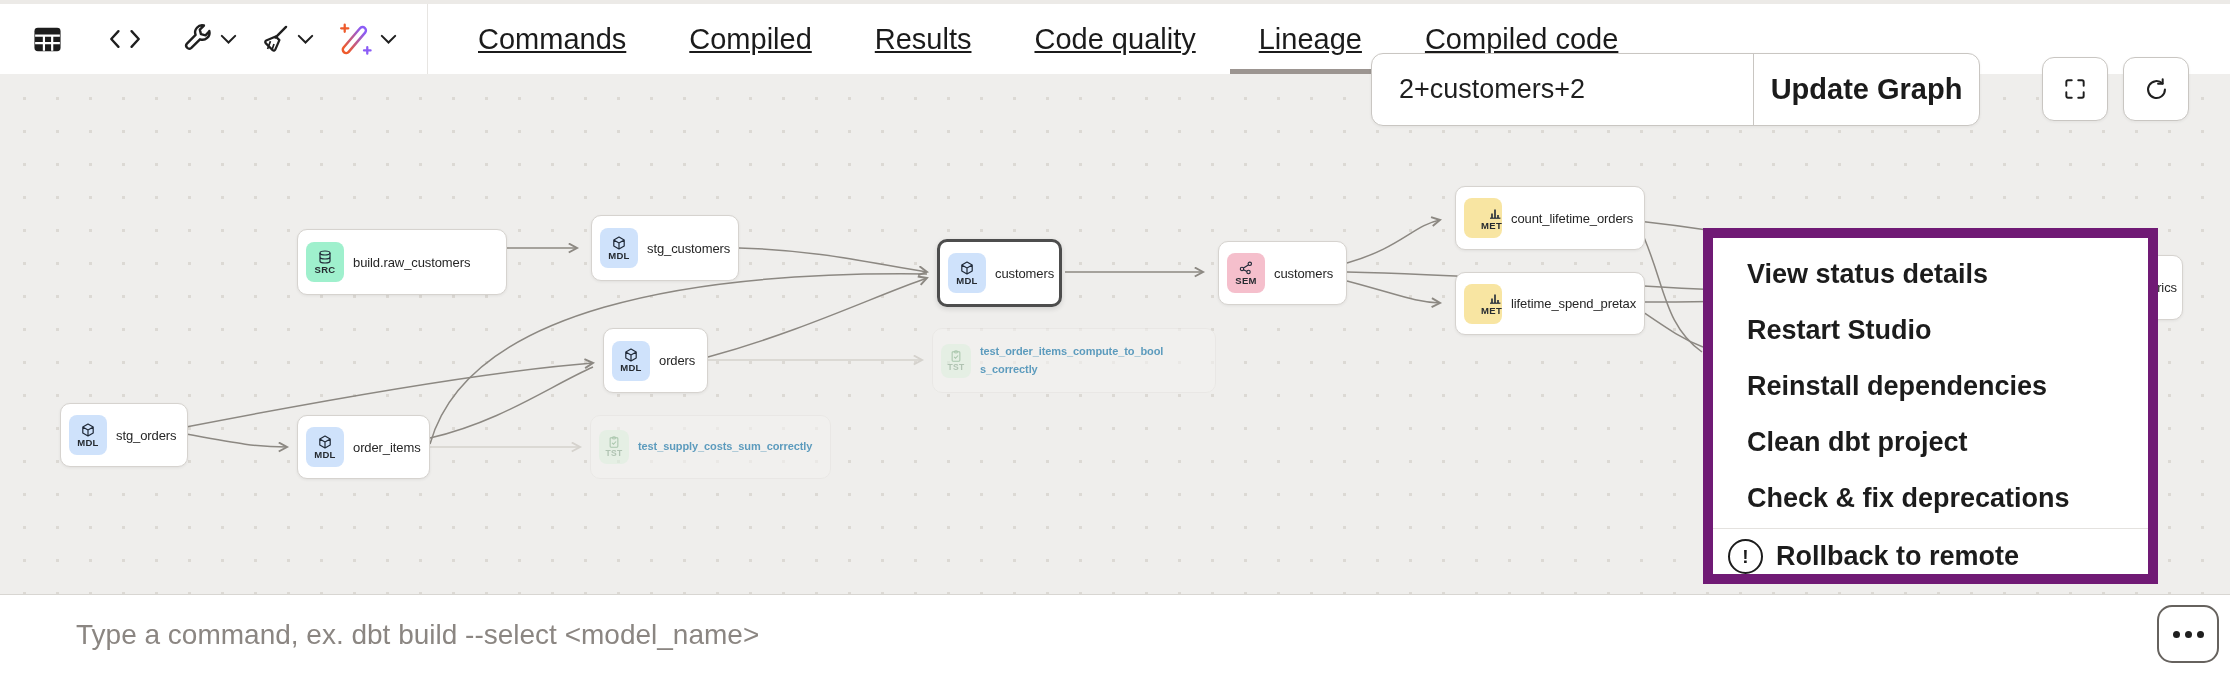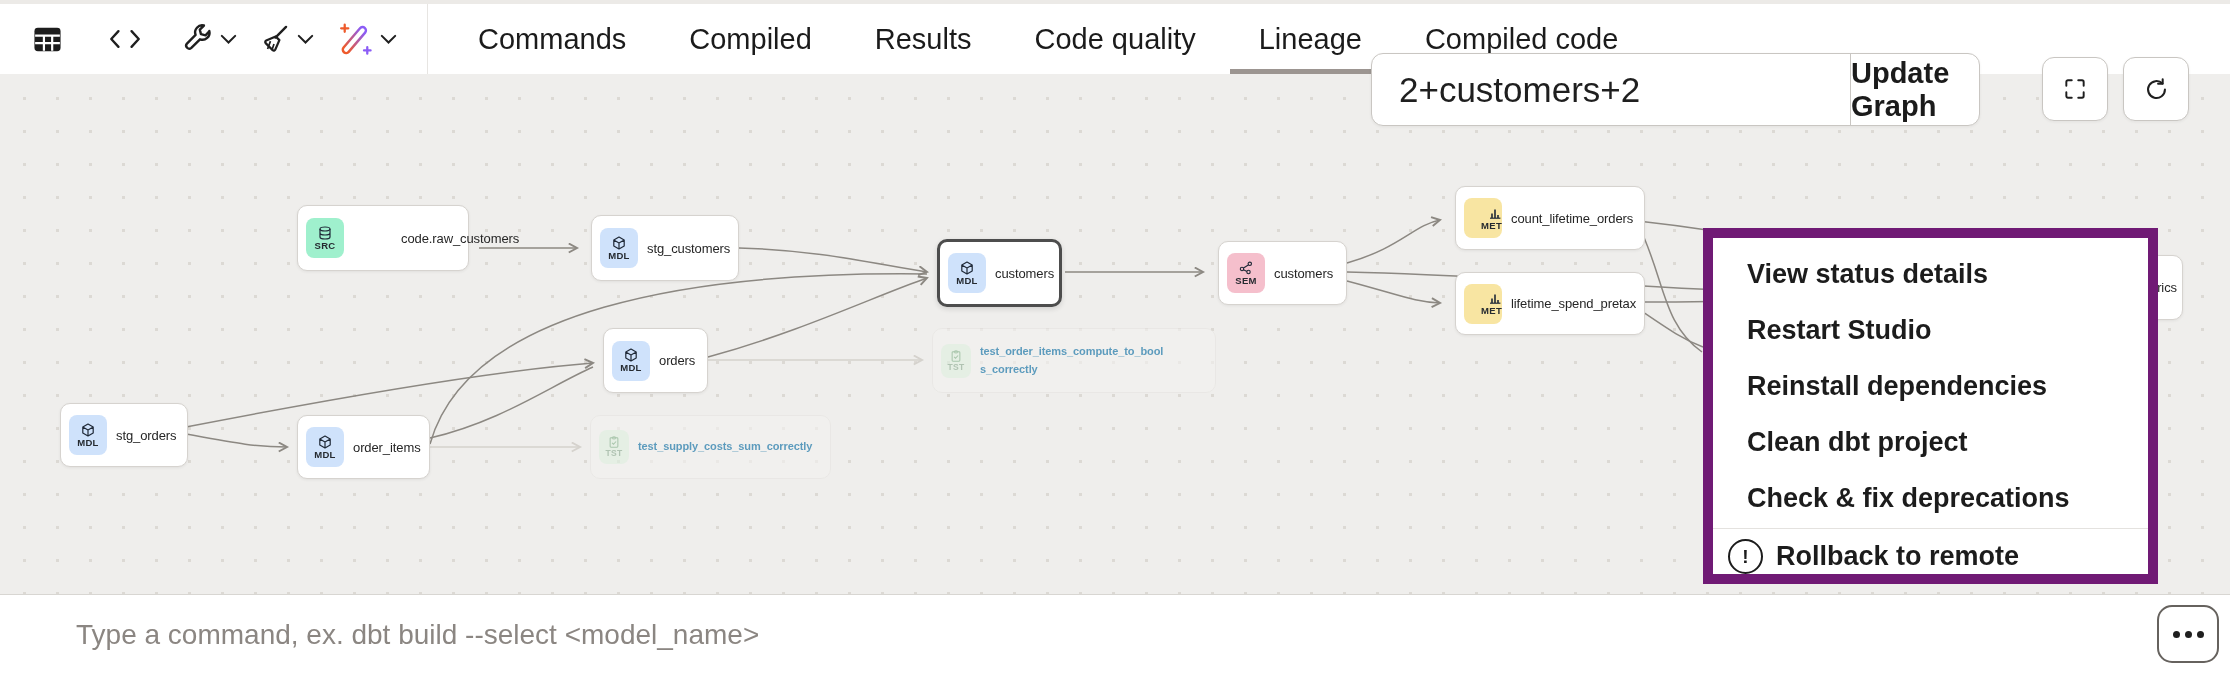--- a/index.html
+++ b/index.html
@@ -9,21 +9,21 @@
   
   .topstrip{position:absolute;left:0;top:0;width:2230px;height:4px;background:#eceae7;}
   .topbar{position:absolute;left:0;top:4px;width:2230px;height:70px;background:#ffffff;
           border-bottom:1px solid #e7e5e2;display:flex;align-items:center;}
   .tb-icons{display:flex;align-items:center;gap:0;padding-left:31px;}
   .tb-btn{display:flex;align-items:center;justify-content:center;cursor:pointer;}
   .tb-sep{width:1px;height:70px;background:#e7e5e2;margin-left:20px;}
   .chev{margin:0 10px 0 6px;display:flex;align-items:center;}
   .tabs{display:flex;align-items:center;gap:63px;margin-left:50px;height:70px;}
   .tab{font-size:29px;color:#1b1b1b;font-weight:500;cursor:pointer;white-space:nowrap;
-       height:70px;display:flex;align-items:center;position:relative;}
+       height:70px;display:flex;align-items:center;position:relative;text-decoration:underline;}
   .tab.active .tab-underline{position:absolute;left:50%;transform:translateX(-50%);
        bottom:0;width:160px;height:5px;background:#9c9591;}
 
   
   .canvas{position:absolute;left:0;top:74px;width:2230px;height:520px;background:#efeeec;
           background-image:radial-gradient(circle,#dcd9d4 1.7px,transparent 1.8px);
           background-size:33px 33px;background-position:8px 8px;}
   .edges{position:absolute;left:0;top:0;width:2230px;height:520px;}
 
   
@@ -44,21 +44,21 @@
   .node.muted .badge span{font-size:8.5px;color:#8aa98f;}
   .node.muted .nlabel{font-size:11px;color:#0369a1;white-space:normal;word-break:break-all;
                       line-height:1.55;font-weight:700;}
   .node.test1 .nlabel{max-width:188px;}
 
   
   .selector{position:absolute;left:1371px;top:53px;width:607px;height:71px;background:#fff;
             border:1.5px solid #c9c6c2;border-radius:12px;display:flex;align-items:stretch;
             box-shadow:0 1px 3px rgba(40,40,40,.06);}
   .selector input{flex:0 0 352px;border:none;outline:none;background:transparent;
-            font-family:"Liberation Sans",sans-serif;font-size:35px;color:#1f1f1f;
+            font-family:"Liberation Sans",sans-serif;font-size:27px;color:#1f1f1f;
             padding:0 0 0 27px;}
   .sel-sep{width:1px;background:#c9c6c2;}
   .update-btn{flex:1;display:flex;align-items:center;justify-content:center;font-size:29px;
             font-weight:600;color:#1b1b1b;cursor:pointer;}
   .sq-btn{position:absolute;width:64px;height:62px;top:57px;background:#fff;
           border:1.5px solid #c9c6c2;border-radius:12px;display:flex;align-items:center;
           justify-content:center;cursor:pointer;box-shadow:0 1px 3px rgba(40,40,40,.06);}
   .btn-fs{left:2042px;} .btn-rf{left:2123px;}
 
   
@@ -194,29 +194,29 @@
         <path d="M186,360 C235,369 255,373 287,373" marker-end="url(#arr)"></path>
         <path d="M186,353 C320,327 490,297 593,289" marker-end="url(#arr)"></path>
         <path d="M430,364 C500,348 550,312 593,293"></path>
       </g>
       <g fill="none" stroke="#d5d2cd" stroke-width="1.5">
         <path d="M708,286 L922,286" marker-end="url(#arrf)"></path>
         <path d="M430,373 L580,373" marker-end="url(#arrf)"></path>
       </g>
     </svg>
 
-    <div class="node" style="left:297px;top:131px;width:172px;height:66px;gap:48px;">
+    <div class="node" style="left:297px;top:155px;width:210px;height:66px;">
       <div class="badge b-SRC">
         <svg width="14" height="14" viewBox="0 0 14 14">
             <ellipse cx="7" cy="3" rx="5" ry="2" fill="none" stroke="#1f2937" stroke-width="1.2"></ellipse>
             <path d="M2 3v8c0 1.1 2.2 2 5 2s5-.9 5-2V3M2 7c0 1.1 2.2 2 5 2s5-.9 5-2" fill="none" stroke="#1f2937" stroke-width="1.2"></path>
           </svg>
         <span>SRC</span>
       </div>
-      <div class="nlabel">code.raw_customers</div>
+      <div class="nlabel">build.raw_customers</div>
     </div>
 
     <div class="node" style="left:591px;top:141px;width:148px;height:66px;">
       <div class="badge b-MDL">
         <svg width="14" height="14" viewBox="0 0 14 14">
             <path d="M7 1l5.2 3v6L7 13 1.8 10V4z M1.8 4L7 7l5.2-3 M7 7v6" fill="none" stroke="#1f2937" stroke-width="1.2" stroke-linejoin="round"></path>
           </svg>
         <span>MDL</span>
       </div>
       <div class="nlabel">stg_customers</div>

